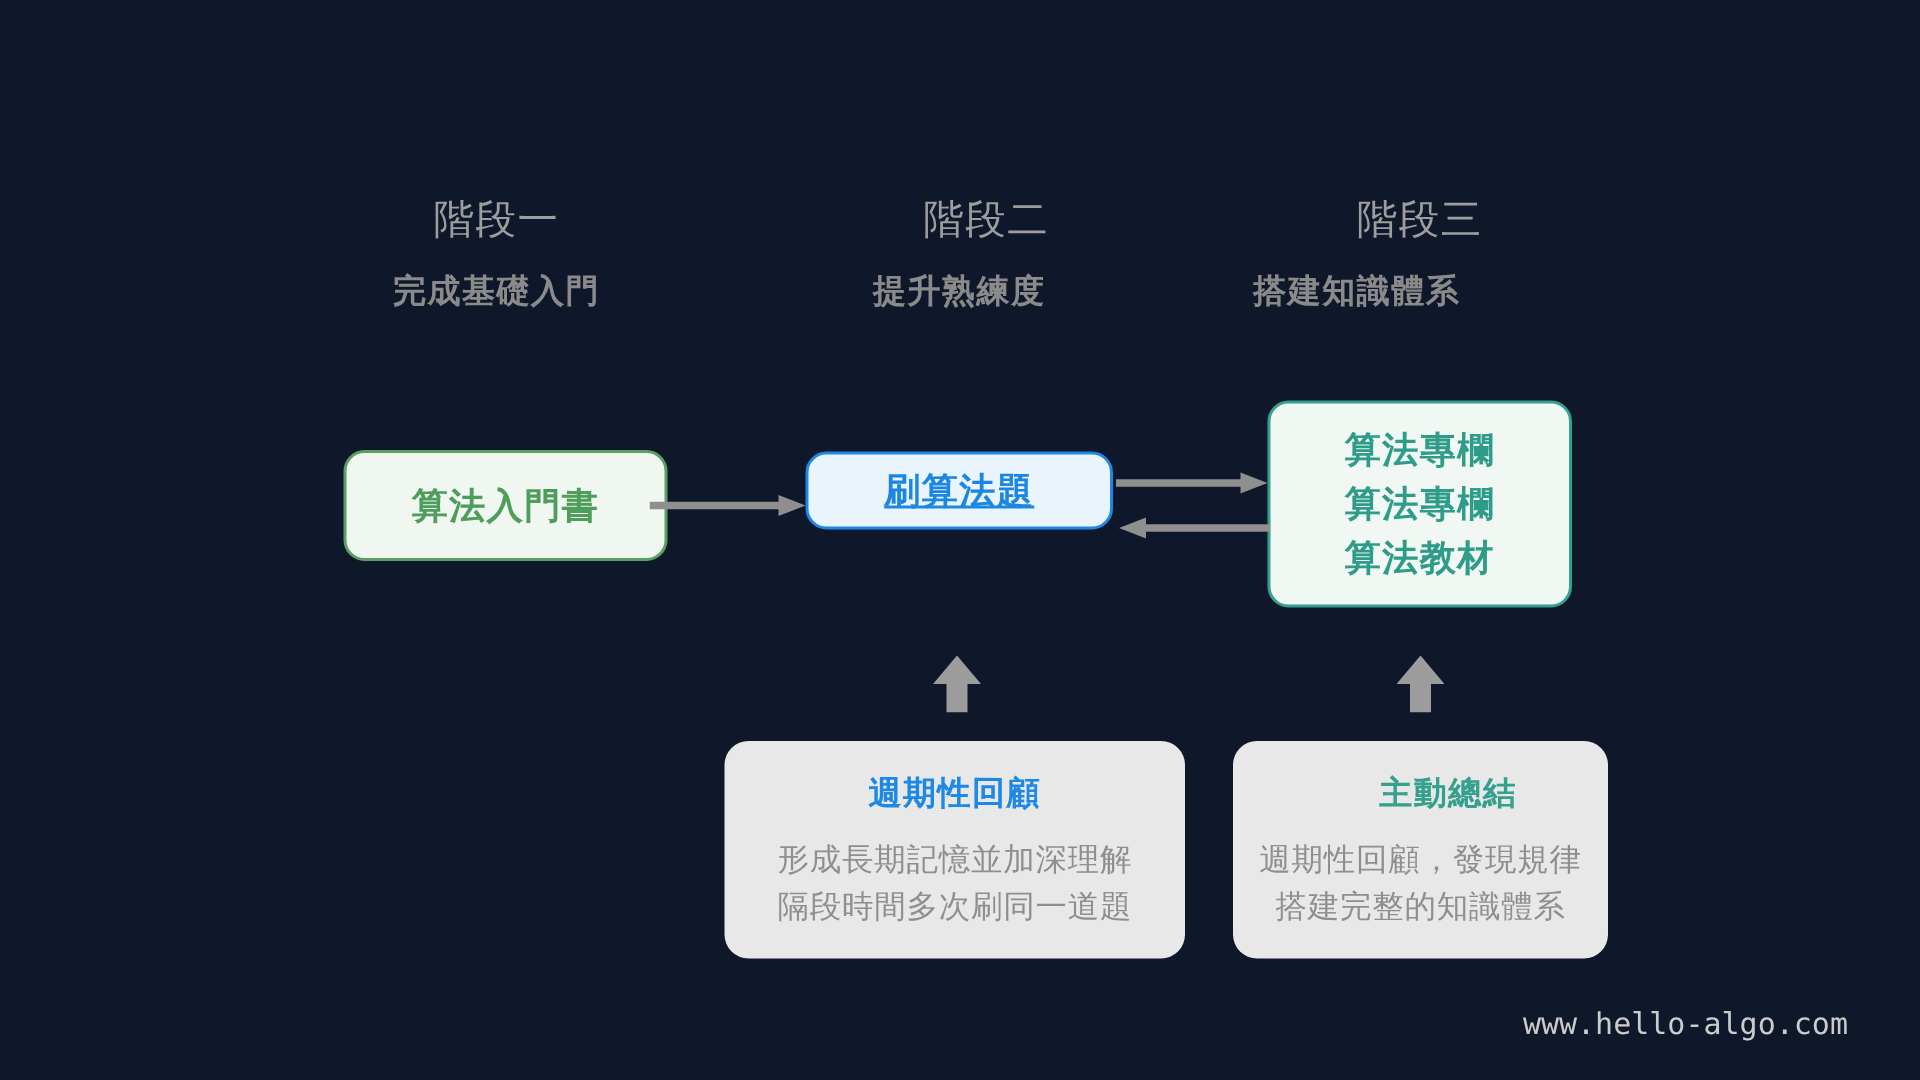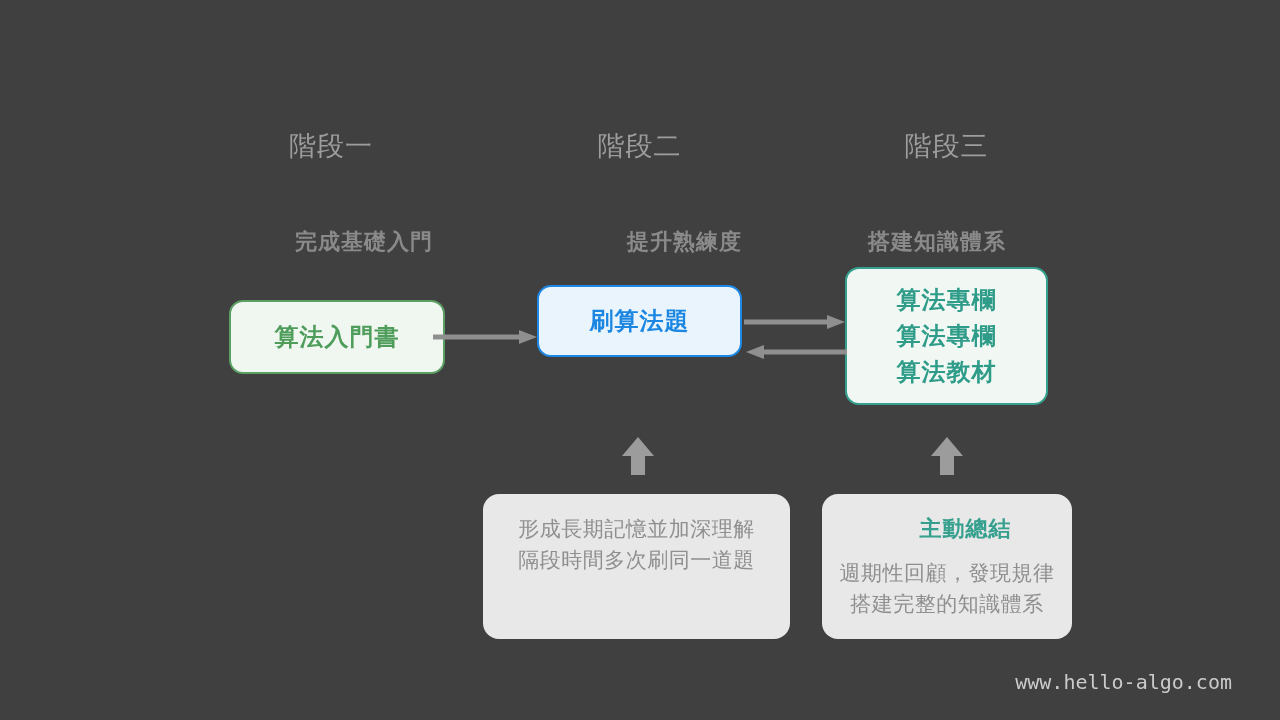--- a/index.html
+++ b/index.html
@@ -5,39 +5,38 @@
   html, body {
     margin: 0;
     padding: 0;
     background: #ffffff;
     font-family: "DejaVu Sans", "Liberation Sans", sans-serif;
   }
   .canvas {
     position: relative;
     width: 1280px;
     height: 720px;
-    background: #404040;
+    background: #0f172a;
     overflow: hidden;
   }
   .abs { position: absolute; }
 
   
   .stage-label {
     font-size: 27px;
     color: #9d9d9d;
     text-align: center;
     letter-spacing: 1px;
   }
   .stage-subtitle {
     font-size: 22px;
     font-weight: bold;
     color: #8a8a8a;
-    text-align: right;
+    text-align: center;
     letter-spacing: 1px;
-    margin-top: 48px;
   }
 
   
   .node {
     box-sizing: border-box;
     border-radius: 14px;
     border: 2.5px solid;
     display: flex;
     flex-direction: column;
     align-items: center;
@@ -93,31 +92,31 @@
   }
 </style>
 </head>
 <body>
 
 <div class="canvas">
 
   <div class="abs stage-label" style="left:229px; top:128px; width:204px;">階段一</div>
   <div class="abs stage-subtitle" style="left:229px; top:179px; width:204px;">完成基礎入門</div>
 
-  <div class="abs stage-label" style="left:537px; top:128px; width:205px;">階段二</div>
+  <div class="abs stage-label" style="left:555px; top:128px; width:205px;">階段二</div>
   <div class="abs stage-subtitle" style="left:537px; top:179px; width:205px;">提升熟練度</div>
 
   <div class="abs stage-label" style="left:845px; top:128px; width:203px;">階段三</div>
   <div class="abs stage-subtitle" style="left:803px; top:179px; width:203px;">搭建知識體系</div>
 
   <div class="abs node node-green" style="left:229px; top:300px; width:216px; height:74px;align-items:center;">
     <span class="node-line">算法入門書</span>
   </div>
 
-  <div class="abs node node-blue" style="left:537px; top:285px; width:205px; height:72px;">
+  <div class="abs node node-blue" style="left:537px; top:301px; width:205px; height:52px;text-decoration:underline;">
     <span class="node-line">刷算法題</span>
   </div>
 
   <div class="abs node node-teal" style="left:845px; top:267px; width:203px; height:138px;">
     <span class="node-line">算法專欄</span>
     <span class="node-line">算法專欄</span>
     <span class="node-line">算法教材</span>
   </div>
 
   <svg class="abs" style="left:433px; top:329px;" width="106" height="16" viewBox="0 0 106 16">
@@ -137,20 +136,21 @@
 
   <svg class="abs" style="left:622px; top:437px;" width="32" height="38" viewBox="0 0 32 38">
     <polygon points="16,0 32,19 23,19 23,38 9,38 9,19 0,19" fill="#9c9c9c"></polygon>
   </svg>
 
   <svg class="abs" style="left:931px; top:437px;" width="32" height="38" viewBox="0 0 32 38">
     <polygon points="16,0 32,19 23,19 23,38 9,38 9,19 0,19" fill="#9c9c9c"></polygon>
   </svg>
 
   <div class="abs note" style="left:483px; top:494px; width:307px; height:145px;">
+    <div class="note-title note-title-blue">週期性回顧</div>
     <div class="note-body">
       <div>形成長期記憶並加深理解</div>
       <div>隔段時間多次刷同一道題</div>
     </div>
   </div>
 
   <div class="abs note" style="left:822px; top:494px; width:250px; height:145px;">
     <div class="note-title note-title-teal">主動總結</div>
     <div class="note-body">
       <div>週期性回顧，發現規律</div>

